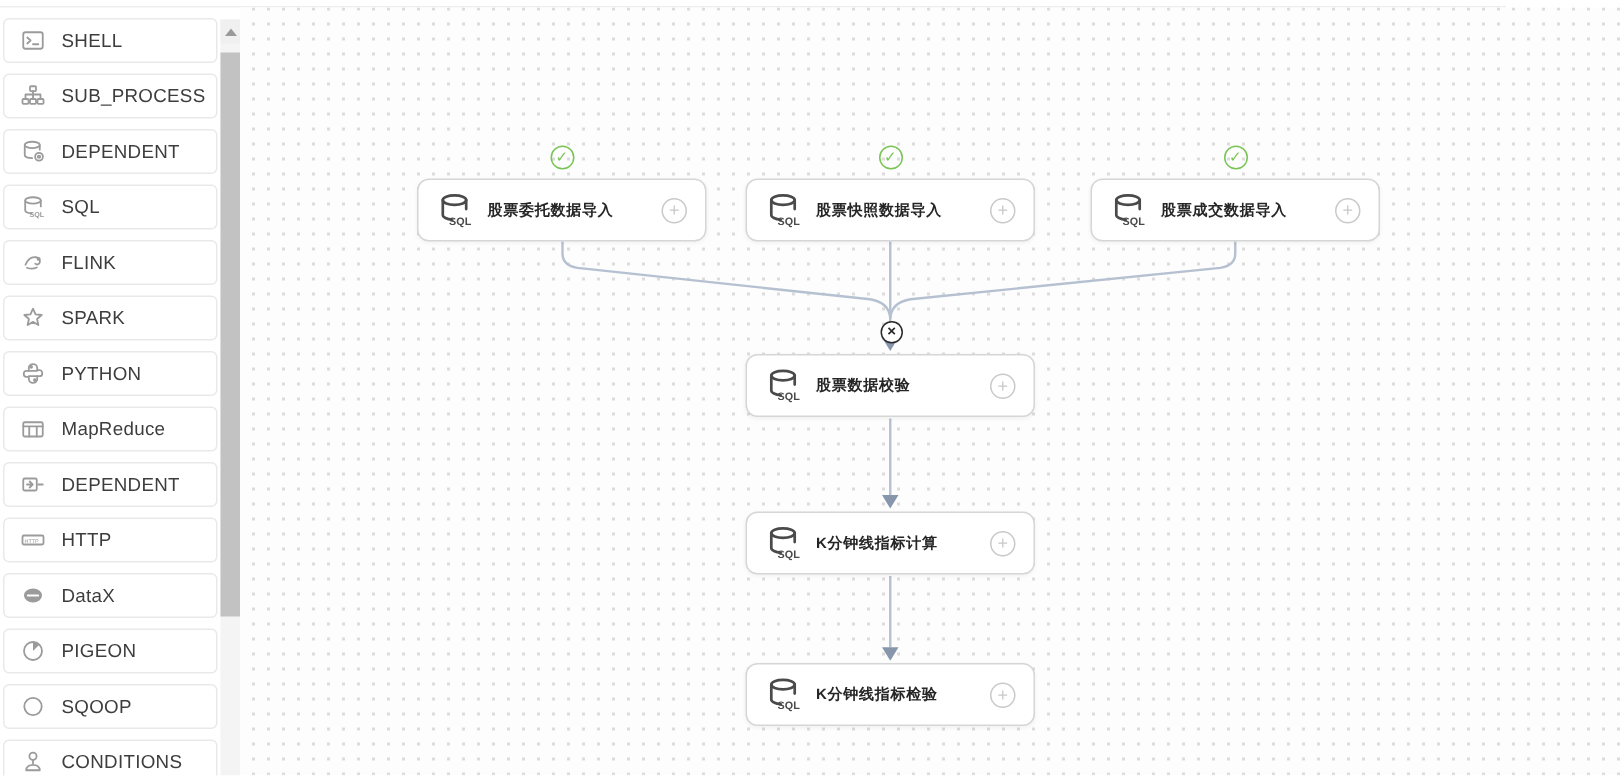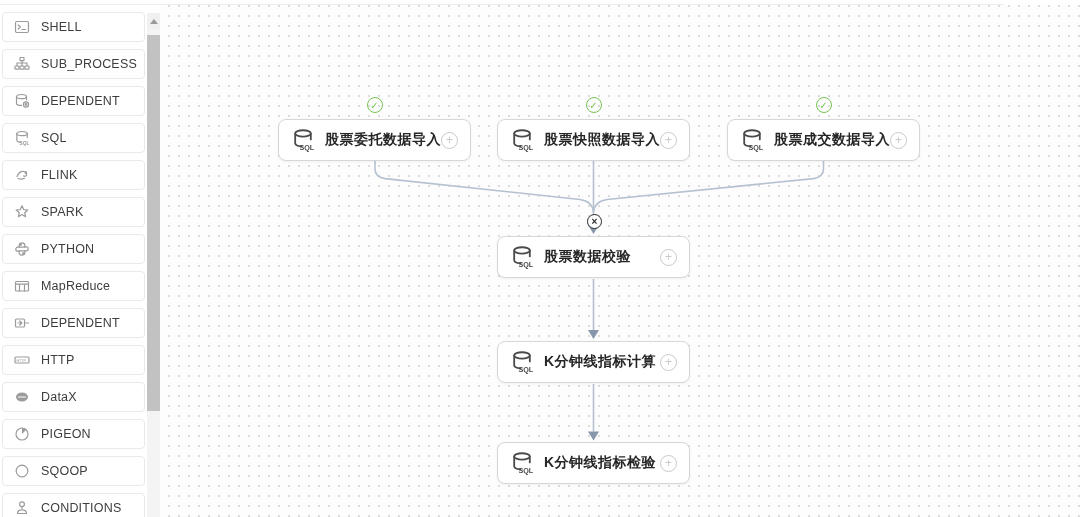--- a/index.html
+++ b/index.html
@@ -29,21 +29,21 @@
   
   .canvas { position:absolute; left:160px; top:5px; width:920px; height:512px; background:#fdfdfd;
     background-image:radial-gradient(#dcdcdc 1px, rgba(0,0,0,0) 1.1px);
     background-size:10px 10px; background-position:4px 6px; }
   .edges { position:absolute; left:0; top:0; width:920px; height:512px; }
 
   .node { position:absolute; width:193px; height:42px; background:#fff;
     border:1px solid #d6d6d6; border-radius:8px; box-shadow:0 1px 3px rgba(0,0,0,.05);
     display:flex; align-items:center; padding:0 12px; cursor:move; }
   .node .n-icon { width:24px; height:24px; flex:0 0 24px; }
-  .node .n-label { margin-left:10px; font-size:14px; font-weight:bold; color:#262626; letter-spacing:.5px; white-space:nowrap; }
+  .node .n-label { margin-left:10px; font-size:10px; font-weight:bold; color:#262626; letter-spacing:.5px; white-space:nowrap; }
   .node .n-plus { margin-left:auto; width:17px; height:17px; border:1.2px solid #c9c9c9; border-radius:50%;
     color:#c9c9c9; font-size:12px; line-height:14px; text-align:center; cursor:pointer; }
 
   .check { position:absolute; width:16px; height:16px; border:1.4px solid #79c454; border-radius:50%;
     color:#79c454; font-size:10px; display:flex; align-items:center; justify-content:center; background:transparent; }
   .edge-badge { position:absolute; width:15px; height:15px; border:1.7px solid #2a2a2a; border-radius:50%;
     background:#fff; color:#2a2a2a; font-size:10px; font-weight:bold;
     display:flex; align-items:center; justify-content:center; cursor:pointer; }
 </style>
 </head>

